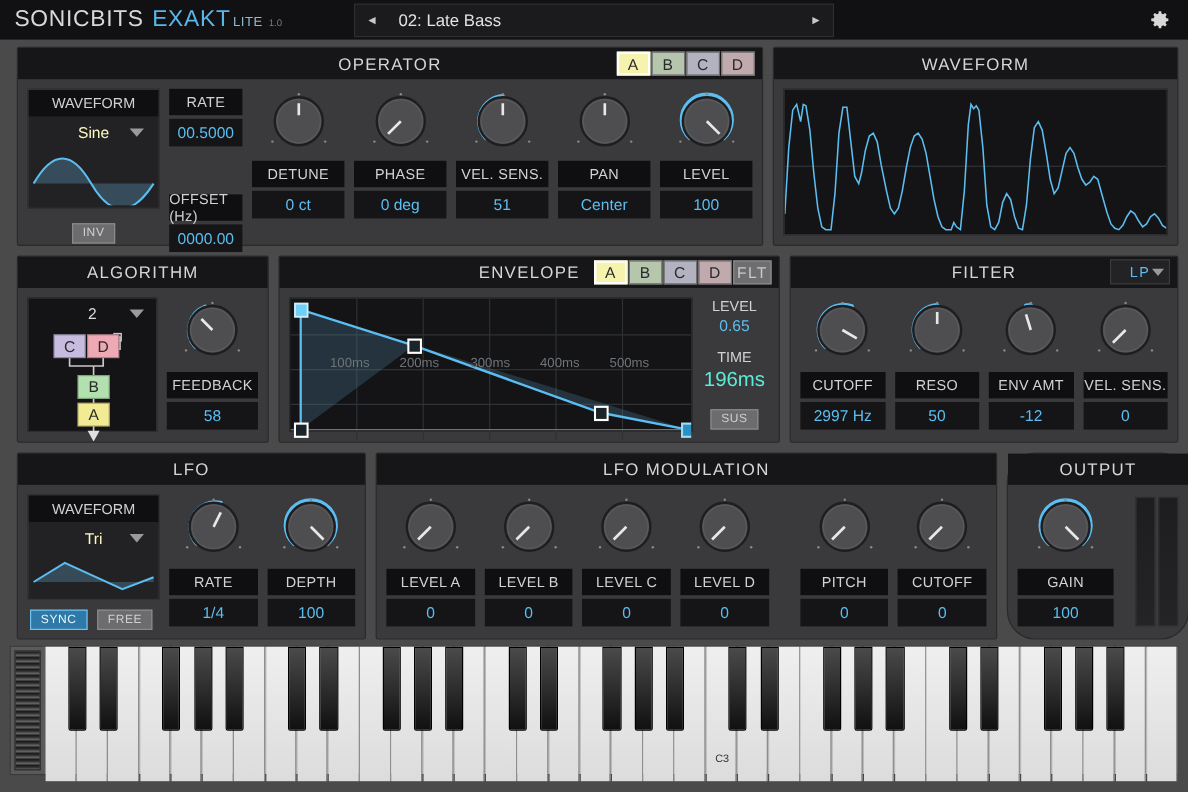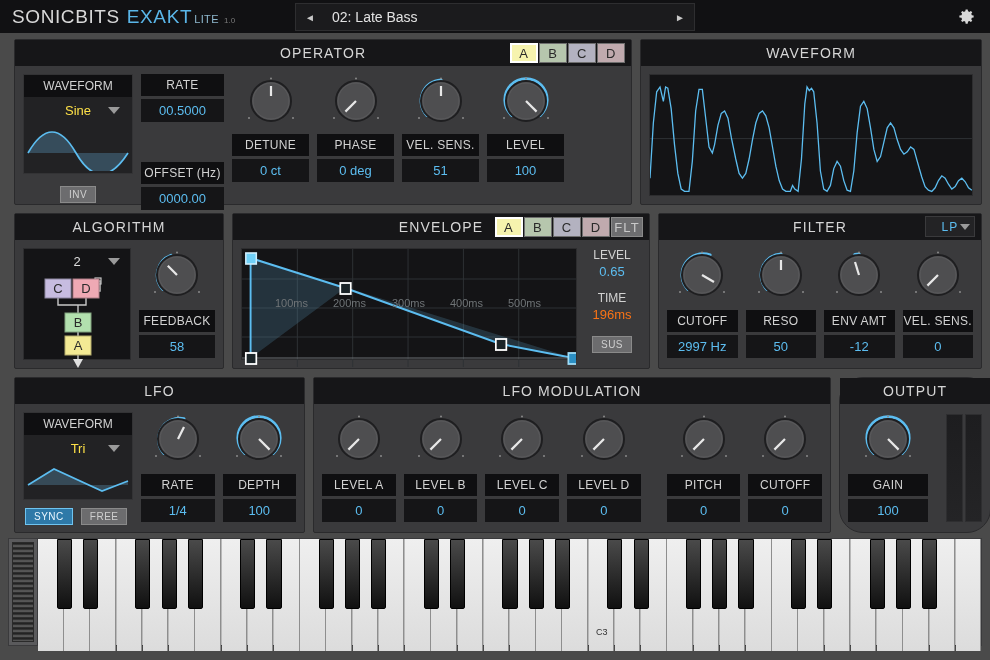--- a/index.html
+++ b/index.html
@@ -56,21 +56,21 @@
          color:#5cbdf0; font-size:13px; margin-top:3px; }
   .fld { width:77px; }
   
   .knob { position:relative; width:56px; height:54px; }
   .knob svg { position:absolute; left:0; top:0; }
   
   .wsel { background:#222224; border:1px solid #333335; width:110px; }
   .wsel .wt { background:#0f0f11; height:22px; display:flex; align-items:center; justify-content:center;
               color:#d2d2d2; font-size:12px;}
   .wsel .wname { display:flex; align-items:center; justify-content:center; height:26px;
-                 color:#fde047; font-size:13px; position:relative;}
+                 color:#fef9c3; font-size:13px; position:relative;}
   .wsel .caret { position:absolute; right:12px; top:10px; width:0;height:0;
                  border-left:6px solid transparent;border-right:6px solid transparent;border-top:7px solid #9a9a9a;}
   .smallbtn { display:inline-flex; align-items:center;justify-content:center;
               height:17px; padding:0 8px; font-size:10px; letter-spacing:.5px;
               background:#6c6c6e; color:#cfcfcf; border:1px solid #8a8a8a;}
   .smallbtn.on { background:#2e79a8; color:#eaf7ff; border-color:#6fc4f0;}
   
   .disp { background:#141416; border:1px solid #2d2d2f; }
 </style>
 </head>
@@ -184,20 +184,36 @@
                   <circle cx="28" cy="4.5" r="1" fill="#8a8a8a"></circle>
                     <circle cx="6" cy="44" r="1" fill="#8a8a8a"></circle>
                     <circle cx="50" cy="44" r="1" fill="#8a8a8a"></circle>
                 </svg>
               </div>
             </div>
             <div class="lbl">VEL. SENS.</div>
             <div class="val">51</div>
           </div>
 
+          <div class="fld">
+            <div style="display:flex;justify-content:center;height:60px;">
+              <div class="knob">
+                <svg width="56" height="54" viewBox="0 0 56 54">
+                  <circle cx="28" cy="27" r="20" fill="#4e4e50" stroke="#1e1e20" stroke-width="2"></circle>
+                  <circle cx="28" cy="27" r="18" fill="none" stroke="#5a5a5c" stroke-width="1"></circle>
+                  <line x1="28" y1="12" x2="28" y2="22" stroke="#e8e8e8" stroke-width="2.2"></line>
+                  <circle cx="28" cy="4.5" r="1" fill="#8a8a8a"></circle>
+                    <circle cx="6" cy="44" r="1" fill="#8a8a8a"></circle>
+                    <circle cx="50" cy="44" r="1" fill="#8a8a8a"></circle>
+                </svg>
+              </div>
+            </div>
+            <div class="lbl">PAN</div>
+            <div class="val">Center</div>
+          </div>
 
           <div class="fld">
             <div style="display:flex;justify-content:center;height:60px;">
               <div class="knob">
                 <svg width="56" height="54" viewBox="0 0 56 54">
                   <path d="M13.8 41.2 A21 21 0 1 1 42.2 41.2" fill="none" stroke="#5cbdf0" stroke-width="3.2" stroke-linecap="round"></path>
                   <circle cx="28" cy="27" r="20" fill="#4e4e50" stroke="#1e1e20" stroke-width="2"></circle>
                   <circle cx="28" cy="27" r="18" fill="none" stroke="#5a5a5c" stroke-width="1"></circle>
                   <line x1="28" y1="27" x2="38.6" y2="37.6" stroke="#e8e8e8" stroke-width="2.2"></line>
                   <circle cx="28" cy="4.5" r="1" fill="#8a8a8a"></circle>
@@ -324,21 +340,21 @@
             <span style="position:absolute;left:91px;">200ms</span>
             <span style="position:absolute;left:150px;">300ms</span>
             <span style="position:absolute;left:208px;">400ms</span>
             <span style="position:absolute;left:266px;">500ms</span>
           </div>
         </div>
         <div style="width:58px;">
           <div style="color:#d2d2d2;font-size:12px;text-align:center;">LEVEL</div>
           <div style="color:#5cbdf0;font-size:13px;text-align:center;margin-top:2px;">0.65</div>
           <div style="color:#d2d2d2;font-size:12px;text-align:center;margin-top:12px;">TIME</div>
-          <div style="color:#f97316;font-size:13px;text-align:center;margin-top:2px;">196ms</div>
+          <div style="color:#5eead4;font-size:17px;text-align:center;margin-top:2px;">196ms</div>
           <div style="text-align:center;margin-top:12px;">
             <span class="smallbtn">SUS</span>
           </div>
         </div>
       </div>
     </div>
 
     <div class="panel" style="width:324px;">
       <div class="ptitle">
         <span>FILTER</span>

